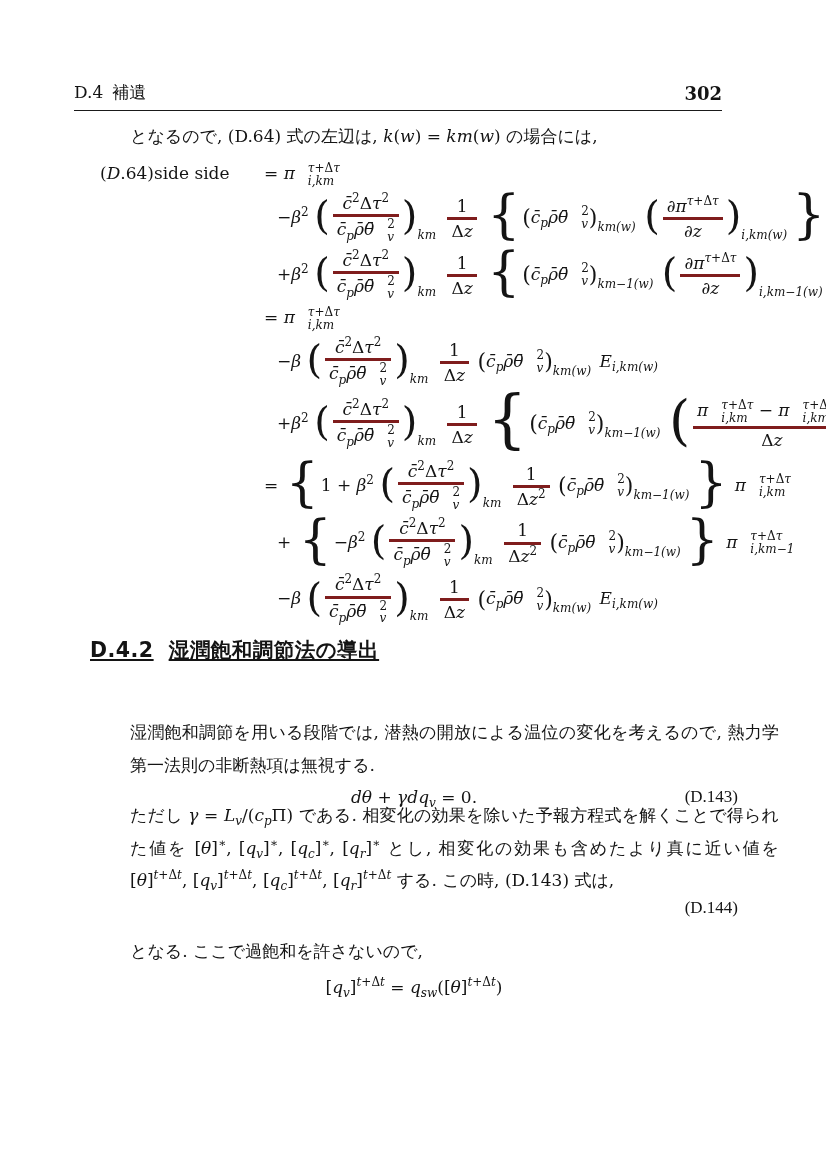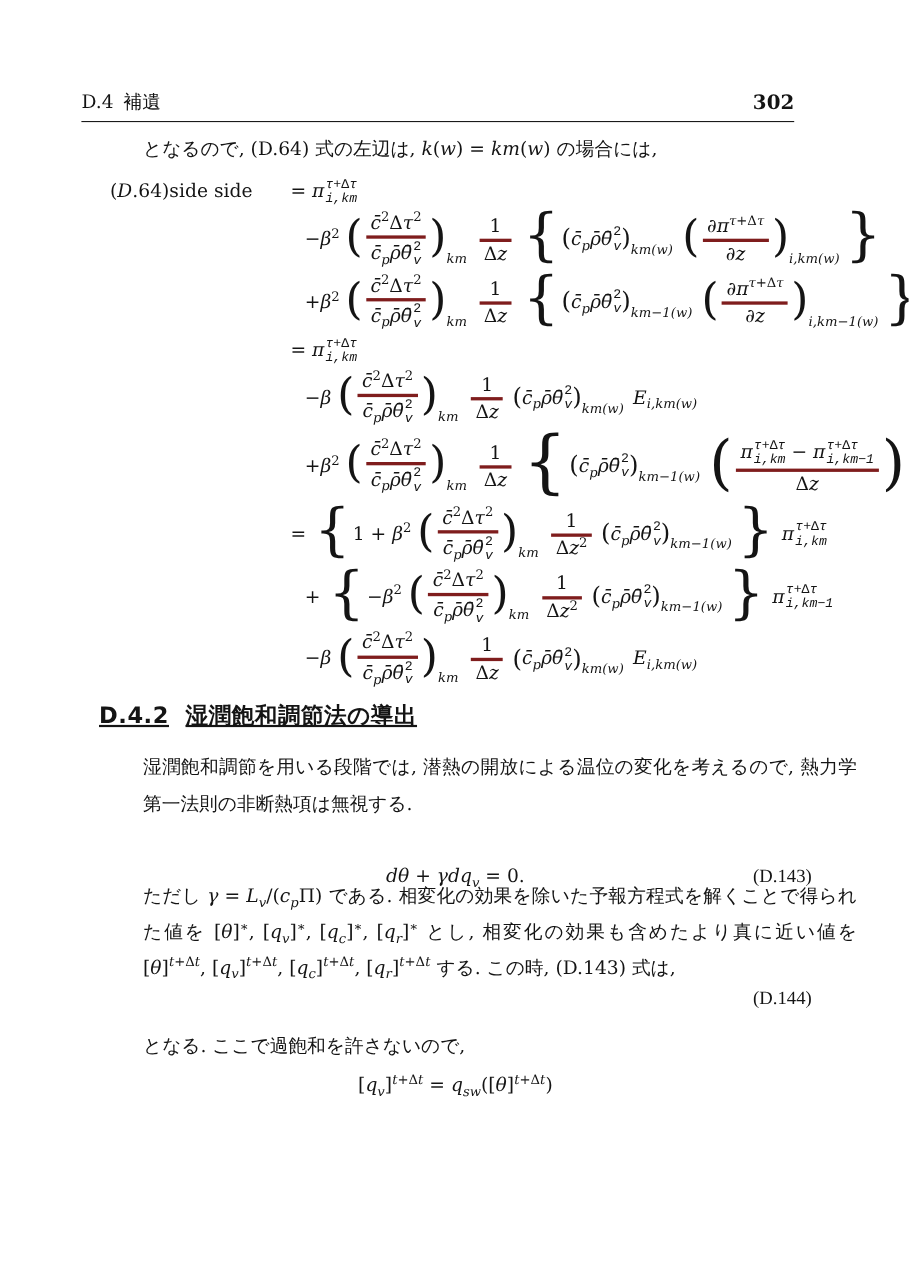--- a/index.html
+++ b/index.html
@@ -14,21 +14,21 @@
   .runhead {
     position:absolute; top:81px; left:74px; width:648px;
     border-bottom:1.6px solid #1a1a1a; padding-bottom:6px;
     display:flex; justify-content:space-between; align-items:flex-end;
   }
   .rh-name { margin-left:9px; }
   .pagenum { font-weight:700; font-size:18px; }
   
   .para { position:absolute; left:90px; width:649px; line-height:32.5px; text-align:justify;margin-left:40px; }
   .intro { top:120px; }
-  .p1 { top:682px; }
+  .p1 { top:716px; }
   .p2 { top:799px; }
   .p3 { top:935px; }
   .para i { font-family:"DejaVu Serif",serif; }
   
   .heading {
     position:absolute; left:90px; top:636px;
     font-family:"DejaVu Sans","Liberation Sans",sans-serif;
     font-weight:700; font-size:20.5px; letter-spacing:0.5px;text-decoration:underline;
   }
   .h-title { margin-left:15px; }
@@ -37,21 +37,21 @@
   .math { font-style:italic; }
   .math r { font-style:normal; }
   .eline { white-space:nowrap; margin-bottom:4px; }
   .lead { display:inline-block; width:164px; }
   .indEq { padding-left:164px; }
   .indOp { padding-left:177px; }
   .frac { display:inline-block; vertical-align:middle; text-align:center; margin:0 3px; }
   .frac .num, .frac .den { display:block; line-height:1.18; padding:1px 4px; }
   .frac .den { border-top:3px solid #7f1d1d; }
   .sk { display:inline-block; vertical-align:middle; font-size:12px; line-height:1.08;
-        text-align:left; font-style:italic; margin-left:1px;font-family:Liberation Mono, monospace; }
+        text-align:left; font-style:italic; margin-left:13px; }
   .sk > * { display:block; }
   .sk r { font-style:normal; }
   sup, sub { font-size:12px; line-height:0; }
   .bp,.mp,.bb,.bpx,.bbx { font-style:normal; line-height:1; vertical-align:middle;
         display:inline-block; position:relative; top:-0.06em; }
   .bp  { font-size:2.35em; }
   .mp  { font-size:1.3em; }
   .bb  { font-size:3.05em; margin:0 2px; }
   .bpx { font-size:3.2em; }
   .bbx { font-size:3.7em; margin:0 2px; }

